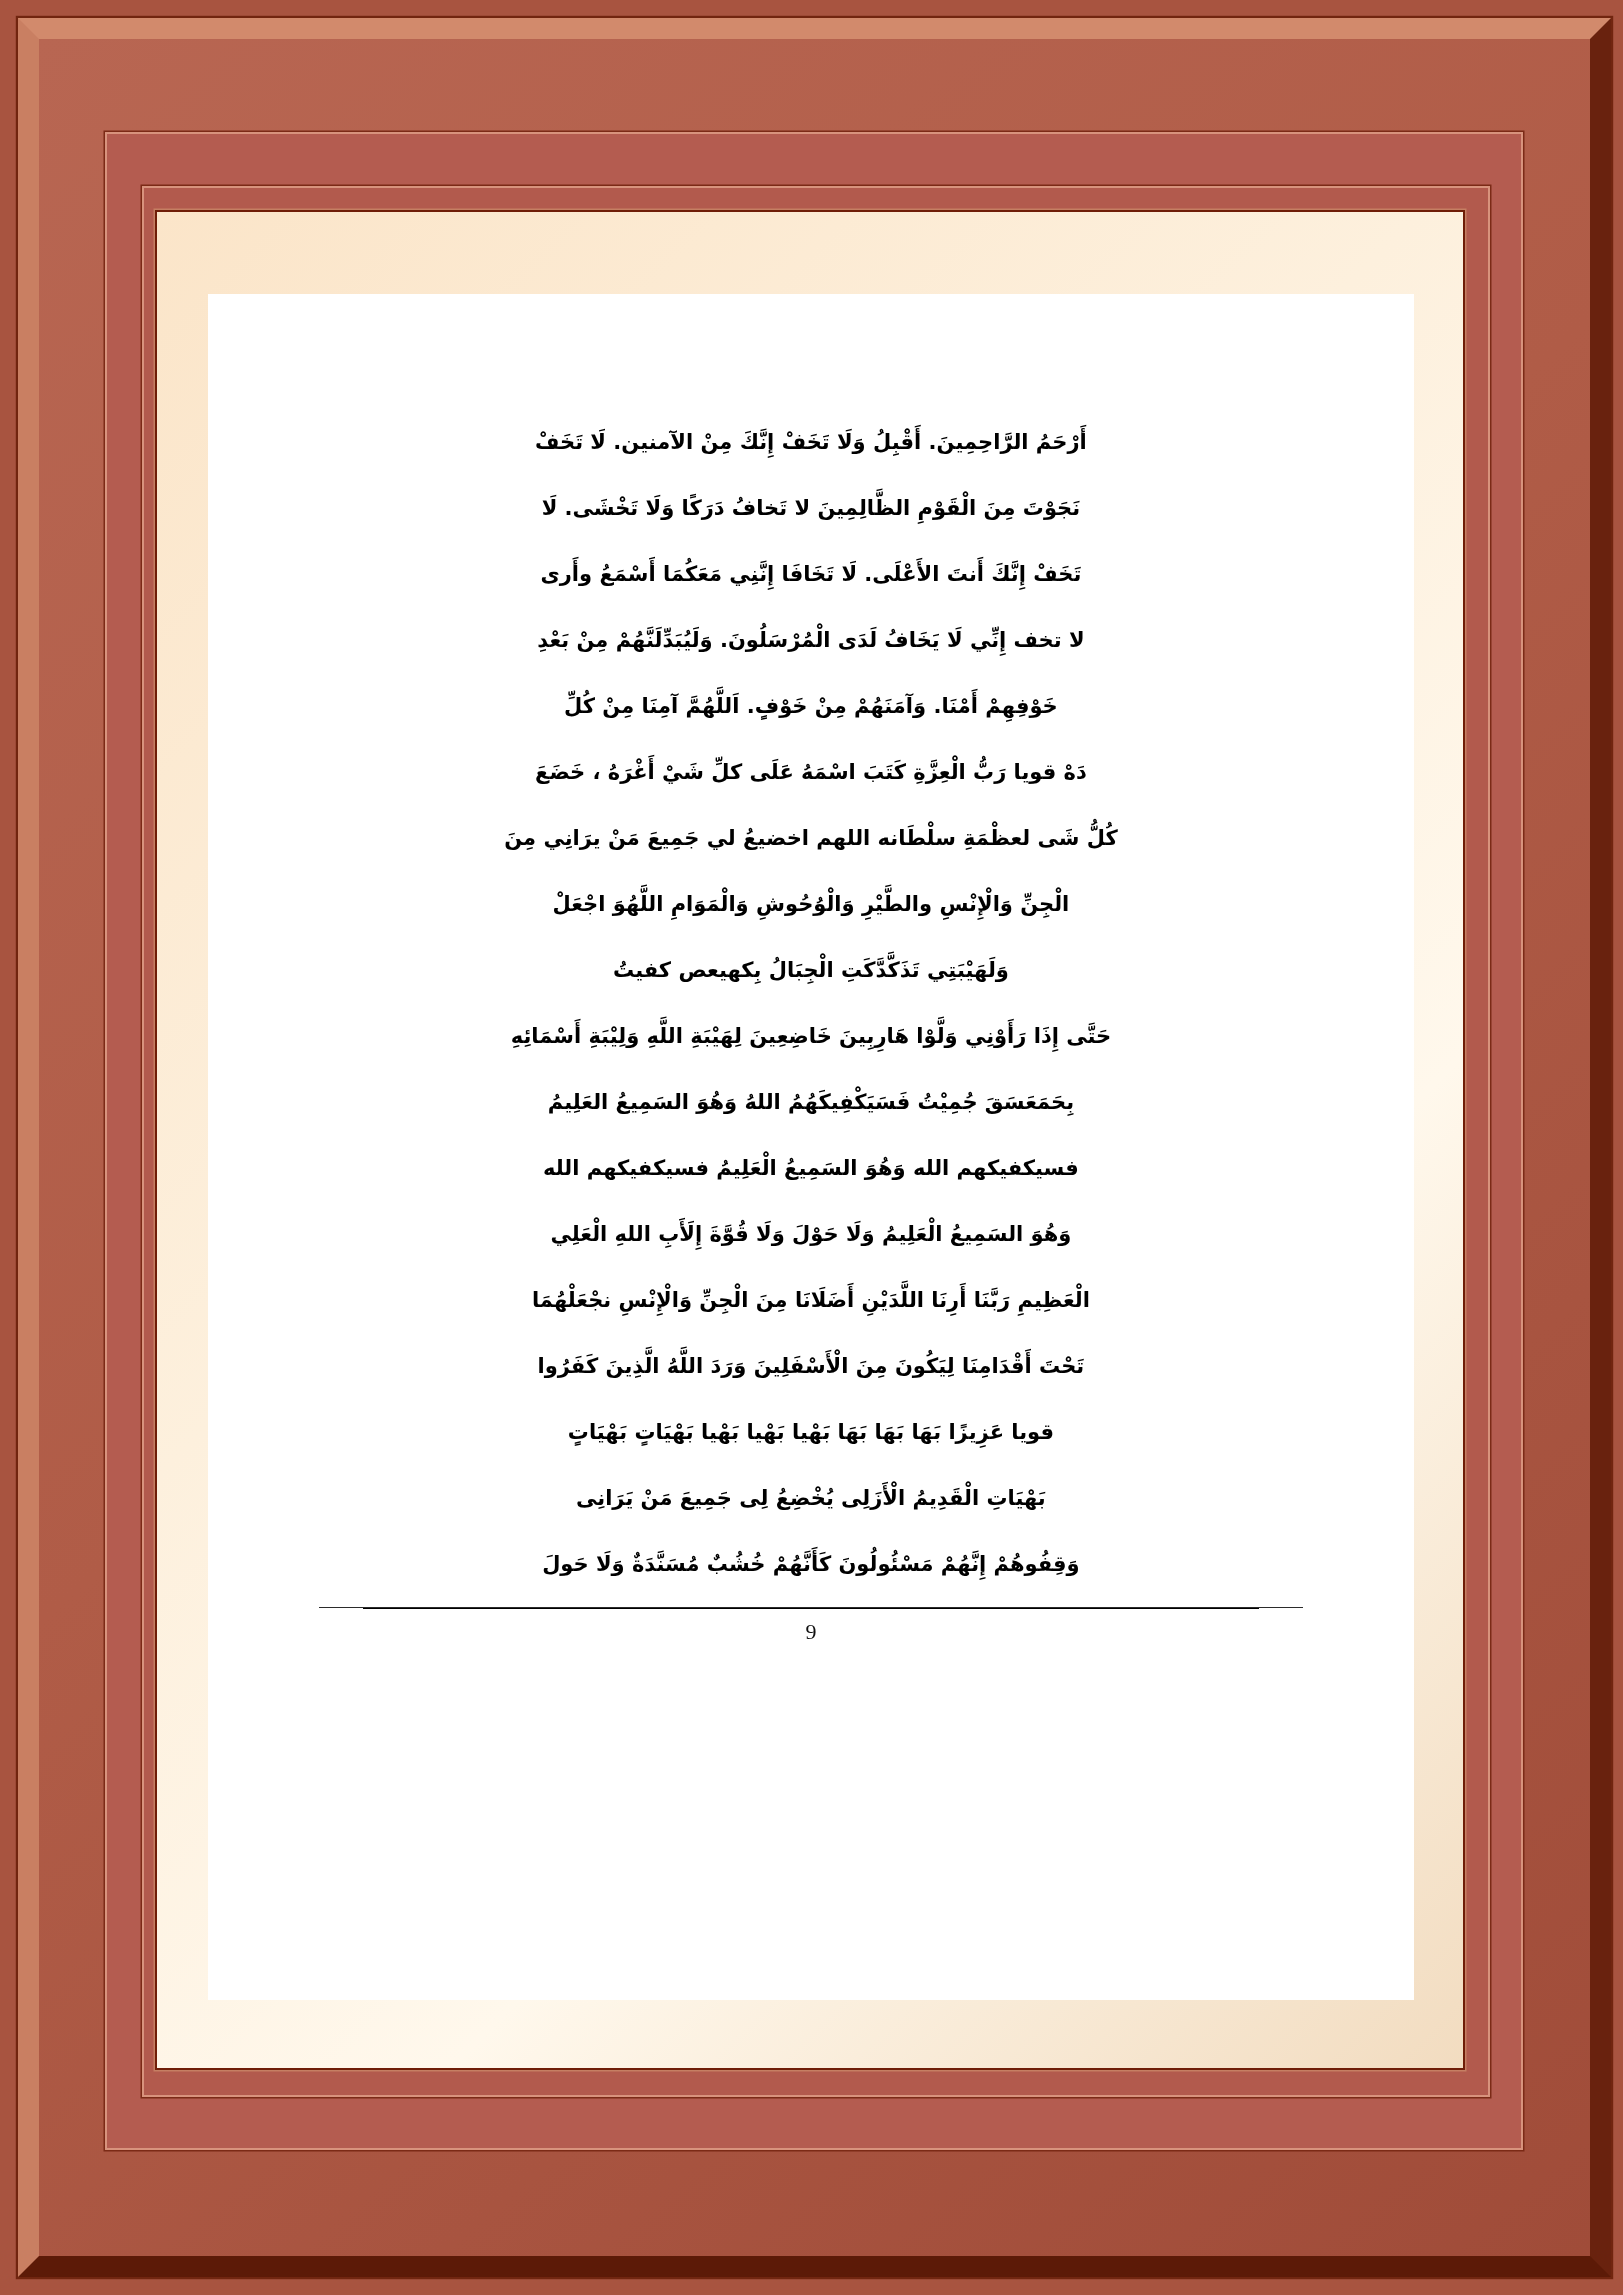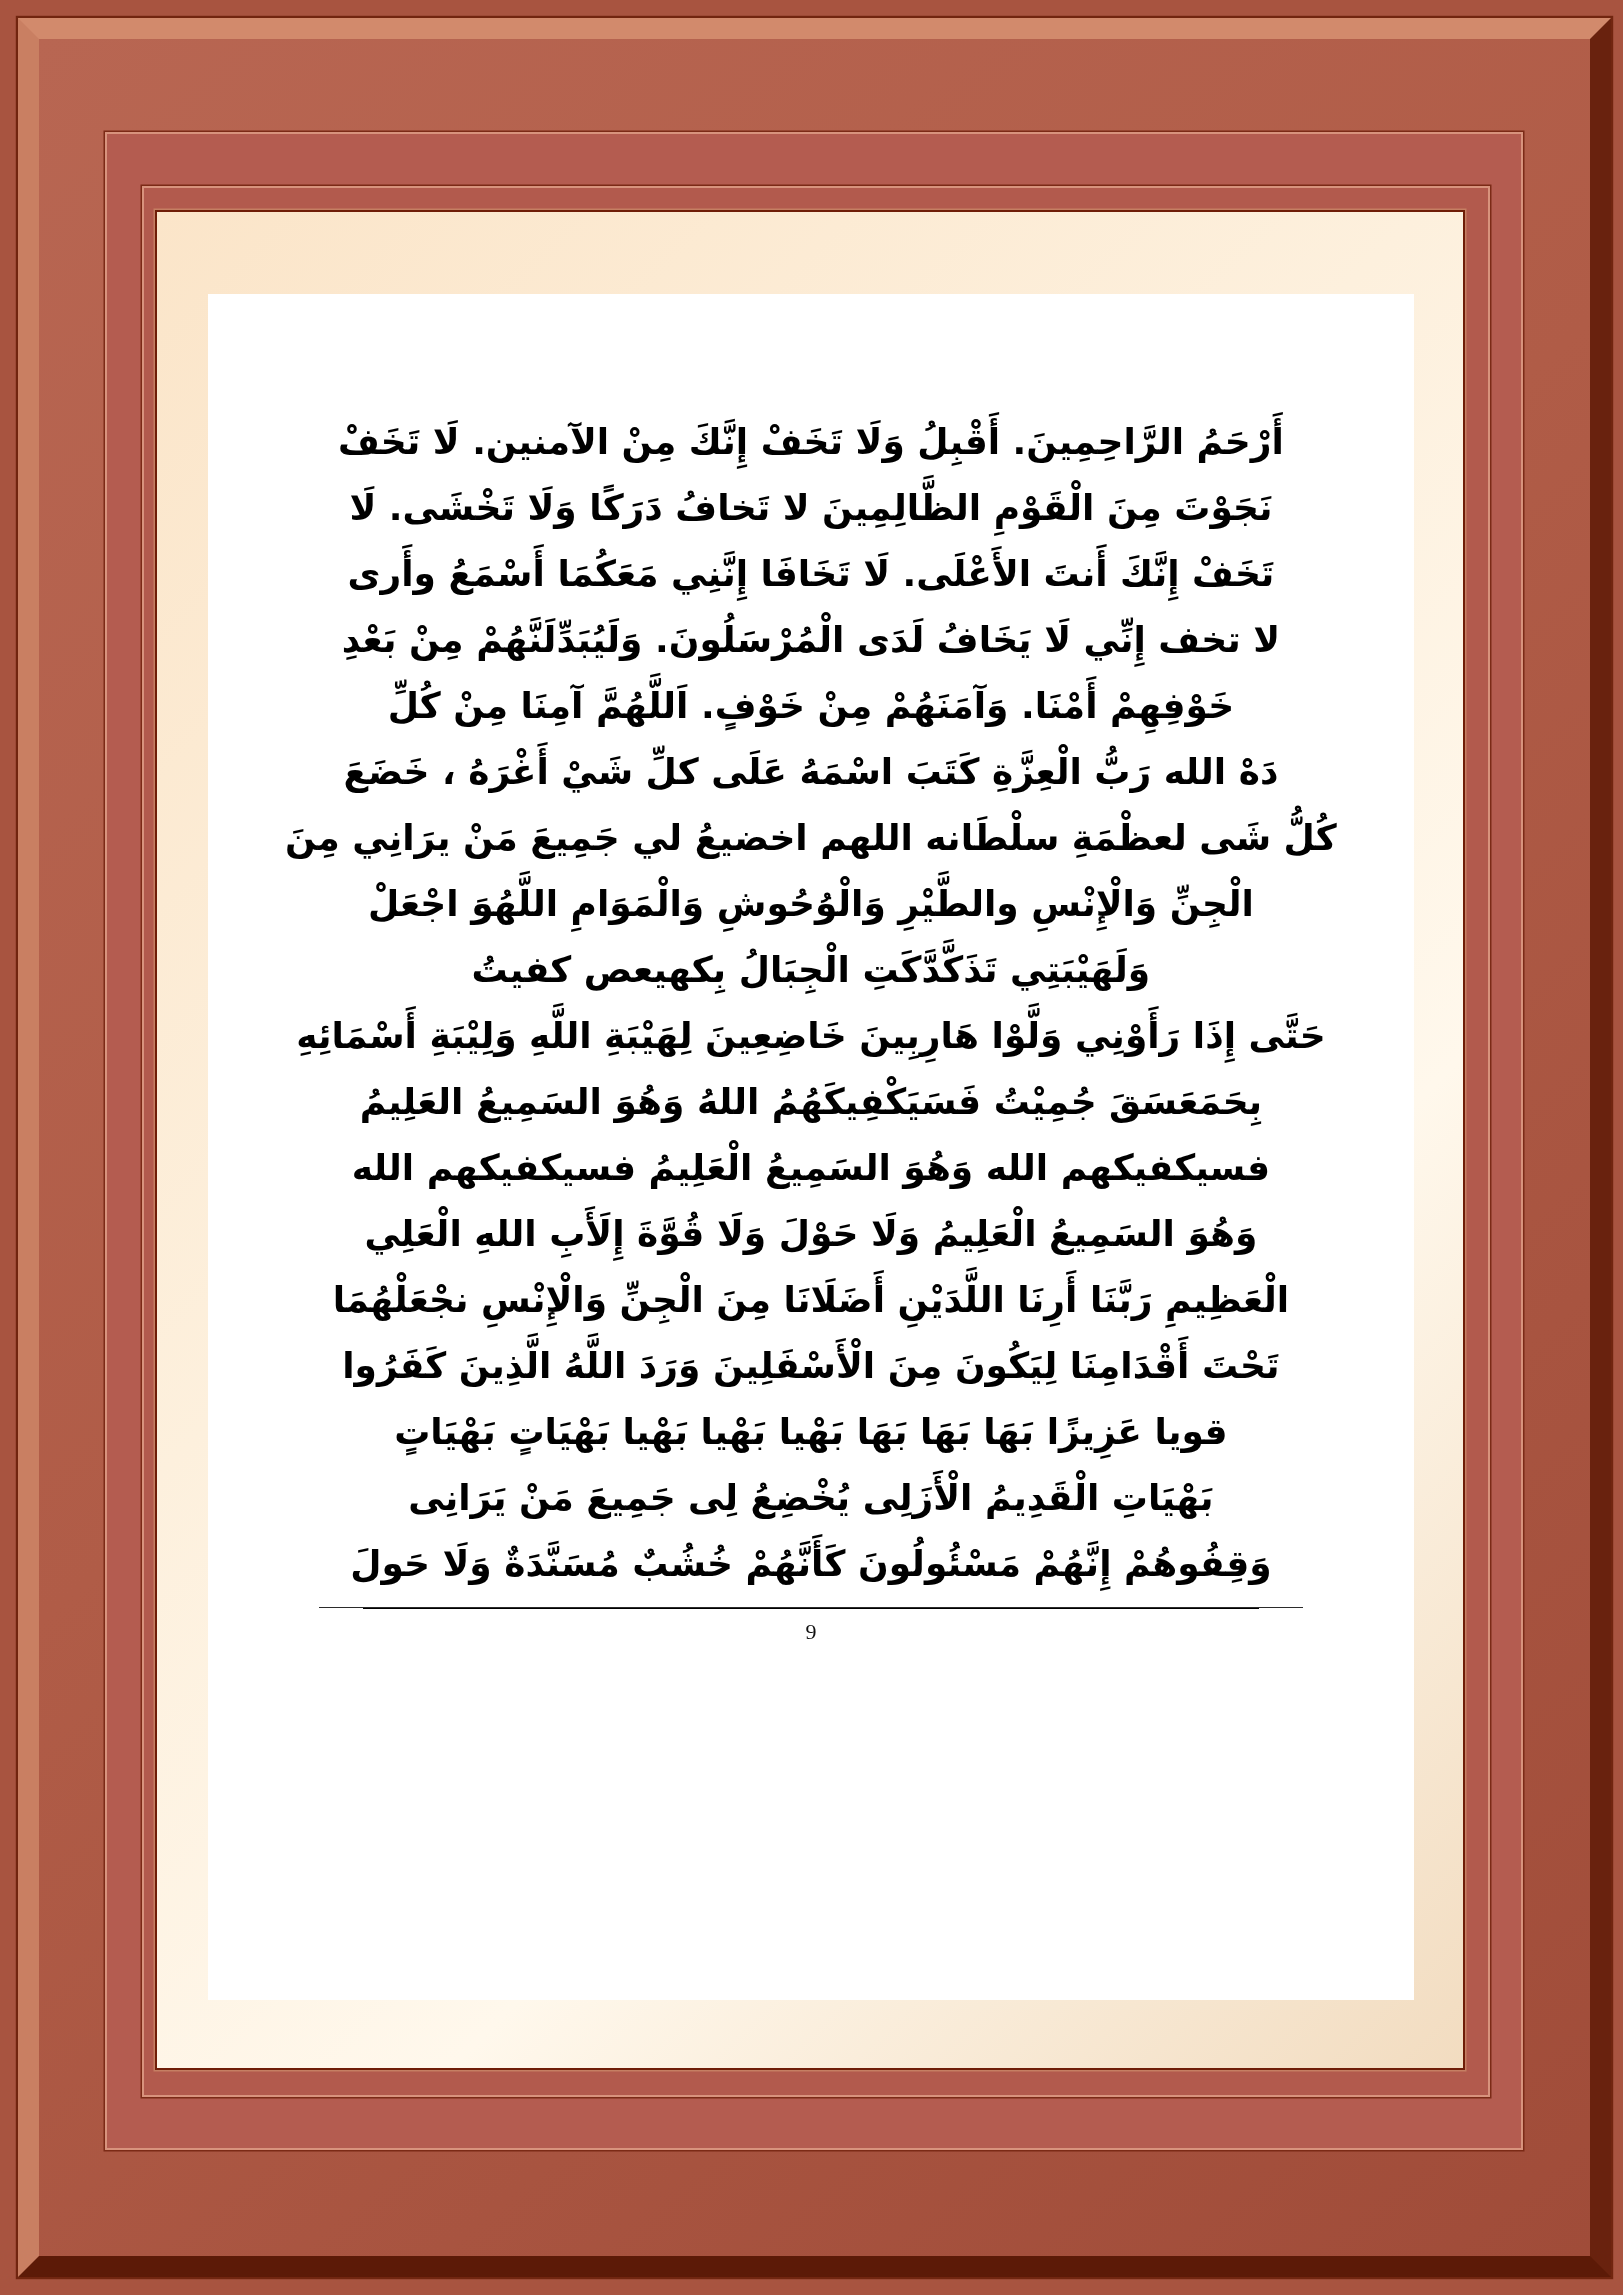--- a/index.html
+++ b/index.html
@@ -62,21 +62,21 @@
   }
 
   #text-block {
     margin-top: 115px;
     padding: 0 51px;
     direction: rtl;
     text-align: center;
     color: #000000;
     font-family: "DejaVu Sans", sans-serif;
     font-weight: bold;
-    font-size: 36px;
+    font-size: 21px;
     line-height: 66px;
   }
   #text-block .line {
     margin: 0;
     white-space: nowrap;
     overflow: visible;
   }
 
   
   #page-footer { margin-top: 10.2px; }
@@ -115,21 +115,21 @@
       <div id="band-narrow" class="band">
         <div id="mat">
           <div id="page">
 
             <div id="text-block">
                 <p class="line">أَرْحَمُ الرَّاحِمِينَ. أَقْبِلُ وَلَا تَخَفْ إِنَّكَ مِنْ الآمنين. لَا تَخَفْ</p>
                 <p class="line">نَجَوْتَ مِنَ الْقَوْمِ الظَّالِمِينَ لا تَخافُ دَرَكًا وَلَا تَخْشَى. لَا</p>
                 <p class="line">تَخَفْ إِنَّكَ أَنتَ الأَعْلَى. لَا تَخَافَا إِنَّنِي مَعَكُمَا أَسْمَعُ وأَرى</p>
                 <p class="line">لا تخف إِنِّي لَا يَخَافُ لَدَى الْمُرْسَلُونَ. وَلَيُبَدِّلَنَّهُمْ مِنْ بَعْدِ</p>
                 <p class="line">خَوْفِهِمْ أَمْنَا. وَآمَنَهُمْ مِنْ خَوْفٍ. اَللَّهُمَّ آمِنَا مِنْ كُلِّ</p>
-                <p class="line">دَهْ الله رَبُّ الْعِزَّةِ كَتَبَ اسْمَهُ عَلَى كلِّ شَيْ أَغْرَهُ ، خَضَعَ</p>
+                <p class="line">دَهْ قويا رَبُّ الْعِزَّةِ كَتَبَ اسْمَهُ عَلَى كلِّ شَيْ أَغْرَهُ ، خَضَعَ</p>
                 <p class="line">كُلُّ شَى لعظْمَةِ سلْطَانه اللهم اخضيعُ لي جَمِيعَ مَنْ يرَانِي مِنَ</p>
                 <p class="line">الْجِنِّ وَالْإِنْسِ والطَّيْرِ وَالْوُحُوشِ وَالْمَوَامِ اللَّهُوَ اجْعَلْ</p>
                 <p class="line">وَلَهَيْبَتِي تَذَكَّدَّكَتِ الْجِبَالُ بِكهيعص كفيتُ</p>
                 <p class="line">حَتَّى إِذَا رَأَوْنِي وَلَّوْا هَارِبِينَ خَاضِعِينَ لِهَيْبَةِ اللَّهِ وَلِيْبَةِ أَسْمَائِهِ</p>
                 <p class="line">بِحَمَعَسَقَ جُمِيْتُ فَسَيَكْفِيكَهُمُ اللهُ وَهُوَ السَمِيعُ العَلِيمُ</p>
                 <p class="line">فسيكفيكهم الله وَهُوَ السَمِيعُ الْعَلِيمُ فسيكفيكهم الله</p>
                 <p class="line">وَهُوَ السَمِيعُ الْعَلِيمُ وَلَا حَوْلَ وَلَا قُوَّةَ إِلَأَبِ اللهِ الْعَلِي</p>
                 <p class="line">الْعَظِيمِ رَبَّنَا أَرِنَا اللَّدَيْنِ أَضَلَانَا مِنَ الْجِنِّ وَالْإِنْسِ نجْعَلْهُمَا</p>
                 <p class="line">تَحْتَ أَقْدَامِنَا لِيَكُونَ مِنَ الْأَسْفَلِينَ وَرَدَ اللَّهُ الَّذِينَ كَفَرُوا</p>
                 <p class="line">قويا عَزِيزًا بَهَا بَهَا بَهَا بَهْيا بَهْيا بَهْيا بَهْيَاتٍ بَهْيَاتٍ</p>

